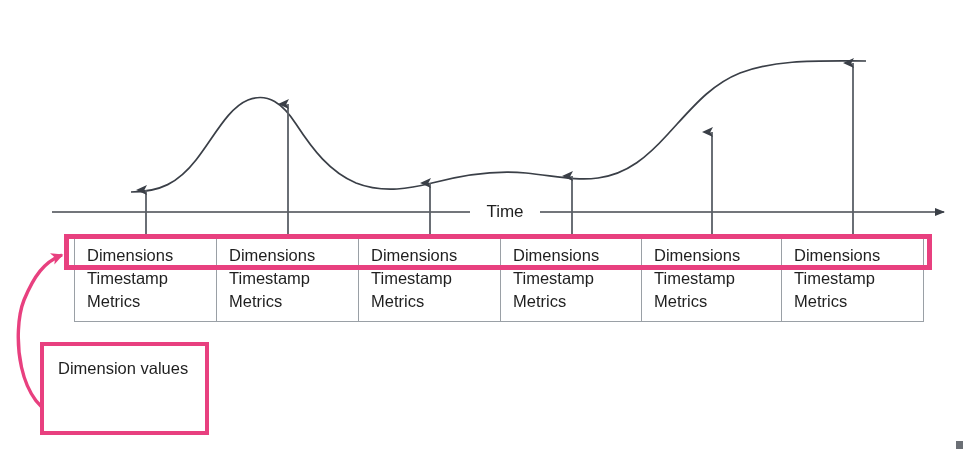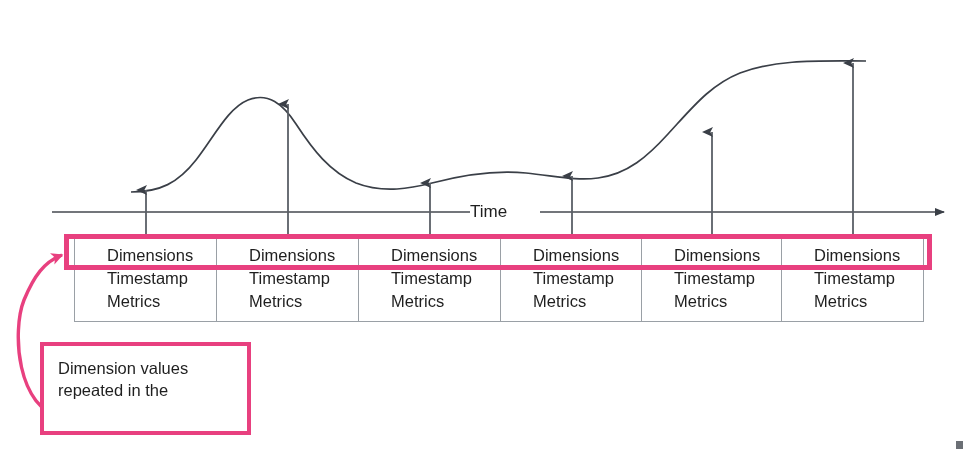--- a/index.html
+++ b/index.html
@@ -23,21 +23,21 @@
     top: 0;
     width: 964px;
     height: 450px;
     overflow: visible;
   }
   .time-label {
     position: absolute;
     left: 470px;
     top: 202px;
     width: 70px;
-    text-align: left;
+    text-align: center;
     font-size: 17px;
     color: #1f1f1f;
     background: #ffffff;
     font-family: "Liberation Sans", sans-serif;
   }
   .record-box {
     position: absolute;
     top: 237px;
     width: 143px;
     height: 85px;
@@ -45,38 +45,37 @@
     border: 1.4px solid #9aa0a6;
     background: #ffffff;
     padding: 6px 0 0 12px;
   }
   .record-line {
     font-size: 16.5px;
     line-height: 23px;
     color: #1f1f1f;
     white-space: nowrap;
     font-family: "Liberation Sans", sans-serif;
-    margin-left: 20px;
   }
   .highlight-rect {
     position: absolute;
     left: 64px;
     top: 234px;
     width: 868px;
     height: 36px;
     box-sizing: border-box;
     border: 5px solid #e8407f;
     background: transparent;
     pointer-events: none;
   }
   .callout-box {
     position: absolute;
     left: 40px;
     top: 342px;
-    width: 211px;
+    width: 169px;
     height: 93px;
     box-sizing: border-box;
     border: 4px solid #e8407f;
     background: #ffffff;
     padding: 11px 0 0 14px;
   }
   .callout-line {
     font-size: 16.5px;
     line-height: 22px;
     color: #1f1f1f;
@@ -177,17 +176,16 @@
   </div>
 
   <div class="highlight-rect"></div>
 
   <svg class="layer" viewBox="0 0 964 450">
     <path d="M64,418 C 16,410 12,330 24,300 C 34,276 44,262 62,255" fill="none" stroke="#e8407f" stroke-width="3.4" marker-end="url(#pink-arrow)"></path>
   </svg>
 
   <div class="callout-box">
     <div class="callout-line">Dimension values</div>
-    <div class="callout-line">repeated in the</div>
   </div>
 
   <div class="corner-mark"></div>
 </div>
 
 </body></html>

